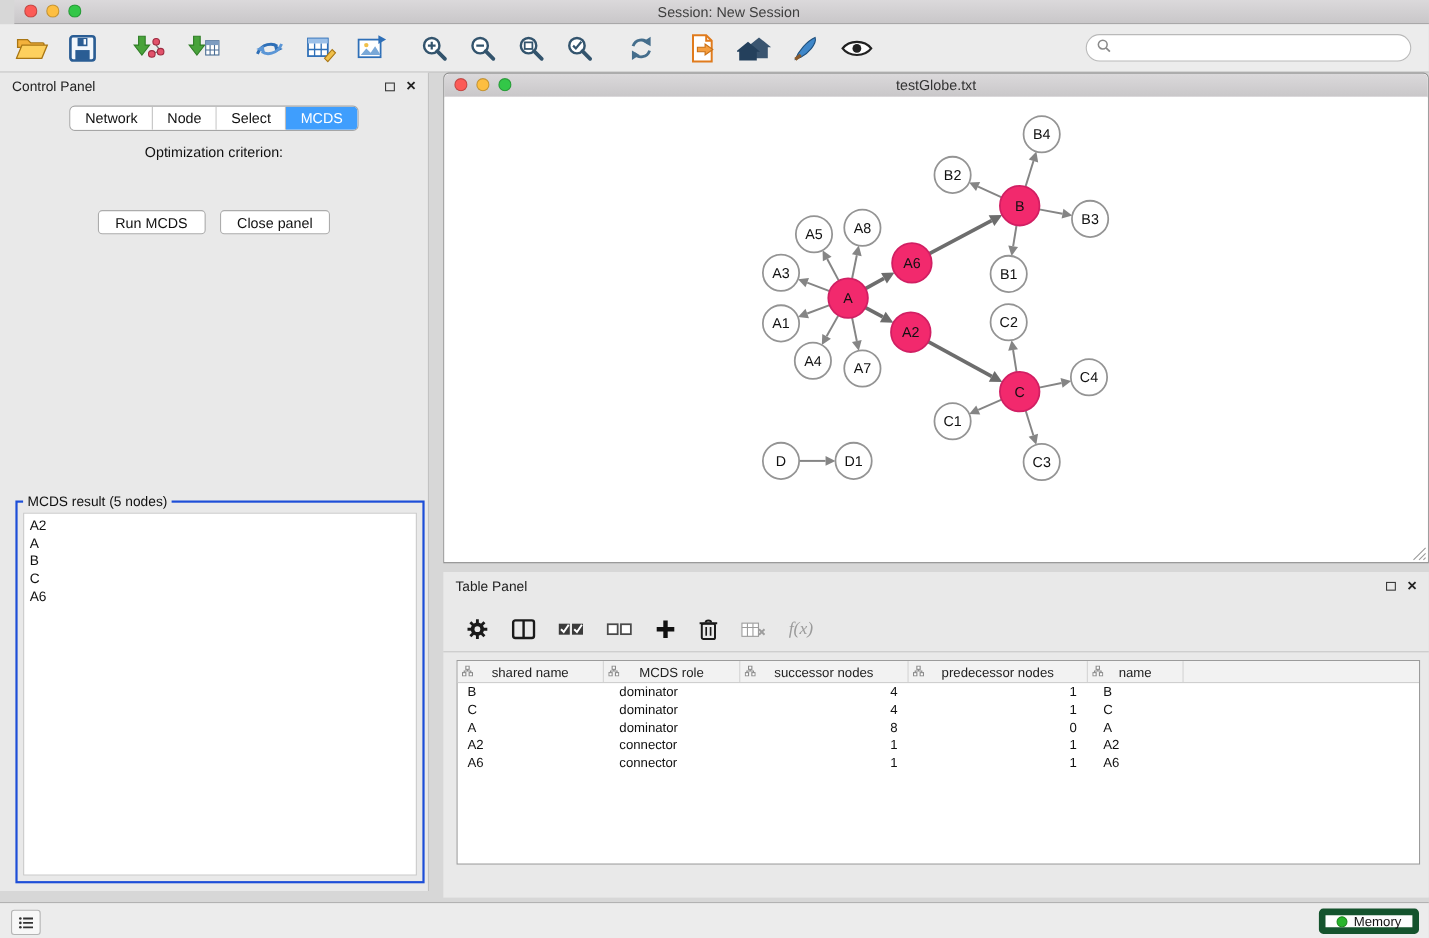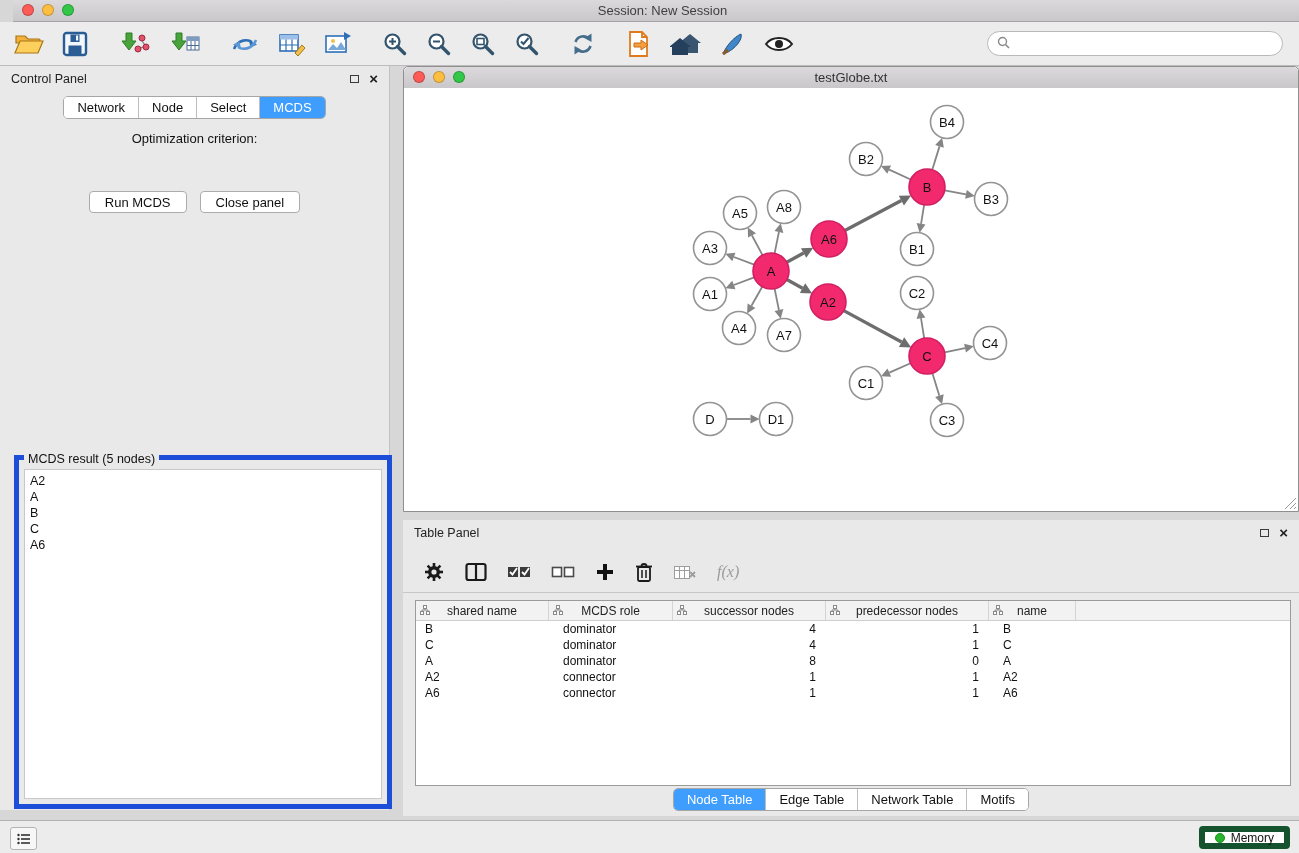--- a/index.html
+++ b/index.html
@@ -41,21 +41,21 @@
   .cp-tabs-row{position:absolute;top:30px;left:0;right:0;display:flex;justify-content:center;}
   .opt-label{position:absolute;top:65px;width:100%;text-align:center;font-size:13px;color:#111;}
   .combo{position:absolute;top:91px;left:39px;width:315px;height:24px;background:#fff;
     border:1px solid #ababab;border-radius:5px;display:flex;align-items:center;box-sizing:border-box;}
   .combo-text{flex:1;font-size:12.5px;padding-left:9px;white-space:nowrap;overflow:hidden;}
   .combo-stepper{width:19px;height:22px;background:linear-gradient(#6cb2fe,#2f8cfb);
     border-radius:0 4px 4px 0;display:flex;align-items:center;justify-content:center;}
   .btn-row{position:absolute;top:125px;width:100%;display:flex;justify-content:center;gap:13px;}
   .mac-btn{height:22px;padding:0 15px;background:#fff;border:1px solid #acacac;border-radius:4px;
     font-size:13px;font-family:inherit;color:#111;}
-  .groupbox{position:absolute;left:14px;top:389px;width:368px;height:344px;border:5px solid #1d4ed8;}
+  .groupbox{position:absolute;left:14px;top:389px;width:368px;height:344px;border:2px solid #1d4ed8;}
   .gb-legend{position:absolute;top:-8px;left:5px;background:#e9e9e9;padding:0 4px;font-size:12.5px;color:#111;}
   .result-list{position:absolute;left:5px;right:5px;top:9px;bottom:5px;background:#fff;
     border:1px solid #c9c9c9;padding:3px 0 0 5px;font-size:12.5px;line-height:16px;overflow:auto;}
   .result-item{height:16px;}
 
   
   .net-window{position:absolute;left:403px;top:66px;width:896px;height:446px;background:#fff;
     border:1px solid #8f8f8f;border-radius:5px 5px 0 0;box-sizing:border-box;}
   .net-titlebar{position:absolute;top:0;left:0;right:0;height:21px;border-radius:5px 5px 0 0;
     background:linear-gradient(#dbd9db,#c9c7c9);border-bottom:1px solid #a5a3a5;
@@ -596,28 +596,20 @@
         </div>
         <div class="tr">
           <div class="td left first" style="width: 133px;">A6</div>
           <div class="td left" style="width: 124px;">connector</div>
           <div class="td right" style="width: 153px;">1</div>
           <div class="td right" style="width: 163px;">1</div>
           <div class="td left" style="width: 87px;">A6</div>
         </div>
       </div>
   </div>
-  <div class="table-tabs">
-    <div class="seg-wrap">
-        <div class="seg seg-active">Node Table</div>
-        <div class="seg">Edge Table</div>
-        <div class="seg">Network Table</div>
-        <div class="seg">Motifs</div>
-      </div>
-  </div>
 </div>
 
 <div class="statusbar">
   <span class="list-btn">
     <svg width="14" height="12" viewBox="0 0 14 12">
       <circle cx="1.5" cy="2" r="1.2" fill="#333"></circle>
         <line x1="4" y1="2" x2="13" y2="2" stroke="#333" stroke-width="1.6"></line>
       <circle cx="1.5" cy="6" r="1.2" fill="#333"></circle>
         <line x1="4" y1="6" x2="13" y2="6" stroke="#333" stroke-width="1.6"></line>
       <circle cx="1.5" cy="10" r="1.2" fill="#333"></circle>

